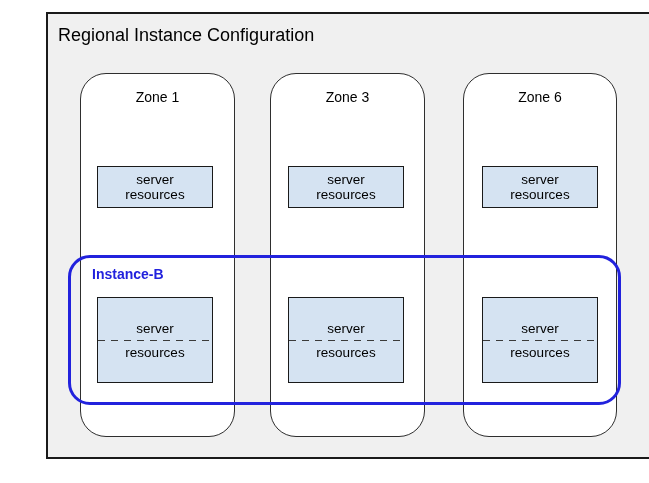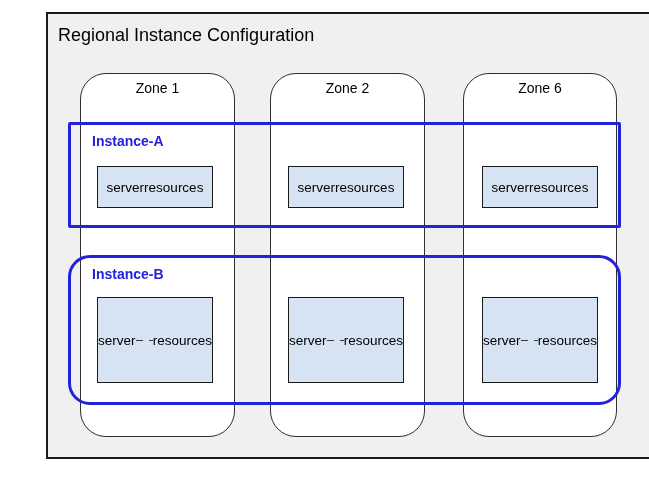--- a/index.html
+++ b/index.html
@@ -35,21 +35,21 @@
     position: absolute; top: 73px; height: 364px; width: 155px;
     background: var(--zone-fill);
     border: 1px solid #2e2e2e;
     border-radius: 26px;
     z-index: 1;
   }
   .zone-1 { left: 45px; }
   .zone-2 { left: 235px; }
   .zone-3 { left: 428px; width: 154px; }
   .zone-label {
-    text-align: center; padding-top: 6px;
+    text-align: center; padding-top: 15px;
     font-size: 14px; color: #000000;
   }
 
   .instance {
     position: absolute; left: 33px; width: 553px;
     border: 3px solid var(--blue);
     border-radius: 2px;
     background: transparent;
     z-index: 3;
   }
@@ -58,21 +58,21 @@
   .instance-label {
     position: absolute; left: 21px; top: 8px;
     font-size: 14px; font-weight: bold; color: var(--blue);
     white-space: nowrap;
   }
 
   .srv {
     position: absolute; width: 116px;
     background: var(--srv-fill);
     border: 1px solid var(--ink);
-    display: flex; 
+    display: flex; flex-direction: column;
     align-items: center; justify-content: center;
     font-size: 13.5px; line-height: 15px; color: #000000;
     text-align: center;
     z-index: 2;
   }
   .row-a { top: 166px; height: 42px; }
   .row-b { top: 297px; height: 86px; }
   .col-1 { left: 62px; }
   .col-2 { left: 253px; }
   .col-3 { left: 447px; }
@@ -88,21 +88,21 @@
 <div class="canvas">
 
   <div class="region"></div>
 
   <div class="region-title">Regional Instance Configuration</div>
 
   <div class="zone zone-1">
     <div class="zone-label">Zone 1</div>
   </div>
   <div class="zone zone-2">
-    <div class="zone-label">Zone 2</div>
+    <div class="zone-label">Zone 3</div>
   </div>
   <div class="zone zone-3">
     <div class="zone-label">Zone 6</div>
   </div>
 
   <div class="srv row-a col-1">
     <div>server</div>
     <div>resources</div>
   </div>
   <div class="srv row-a col-2">
@@ -123,20 +123,17 @@
     <div>server</div>
     <div class="dash"></div>
     <div>resources</div>
   </div>
   <div class="srv row-b col-3">
     <div>server</div>
     <div class="dash"></div>
     <div>resources</div>
   </div>
 
-  <div class="instance instance-a">
-    <div class="instance-label">Instance-A</div>
-  </div>
   <div class="instance instance-b">
     <div class="instance-label">Instance-B</div>
   </div>
 
 </div>
 
 </body></html>

